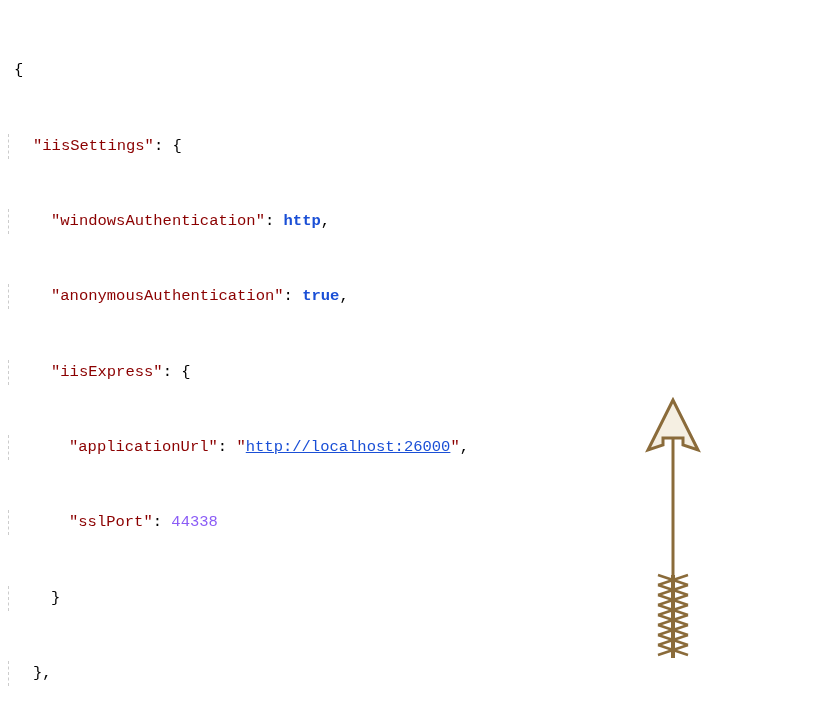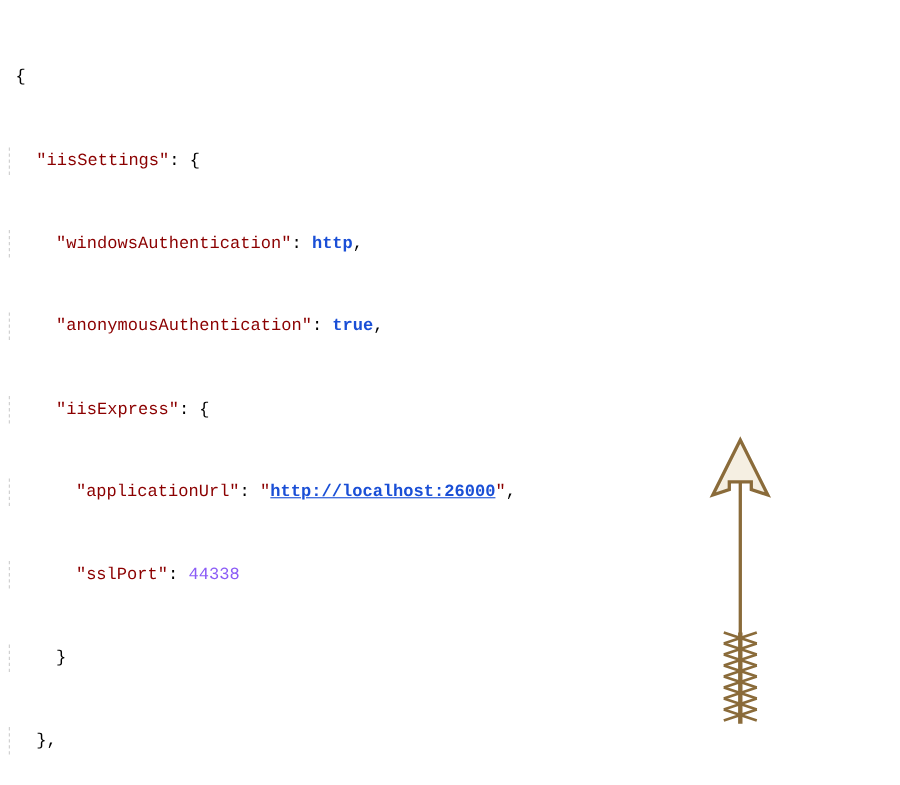--- a/index.html
+++ b/index.html
@@ -27,21 +27,21 @@
   }
   .ind1 { padding-left: 6px; }
   .ind2 { padding-left: 24px; }
   .ind3 { padding-left: 42px; }
   .ind4 { padding-left: 60px; }
   .key { color: #8b0000; }
   .punct { color: #000; }
   .bool { color: #1a4fd6; font-weight: 600; }
   .num { color: #8b5cf6; }
   .str { color: #8b0000; }
-  .url { color: #1a4fd6; text-decoration: underline; font-weight: 700; }
+  .url { color: #1a4fd6; text-decoration: underline; font-weight: 400; }
   .arrow-annot {
     position: absolute;
     right: 110px;
     top: 390px;
     pointer-events: none;
   }
 </style>
 </head>
 <body>
 

